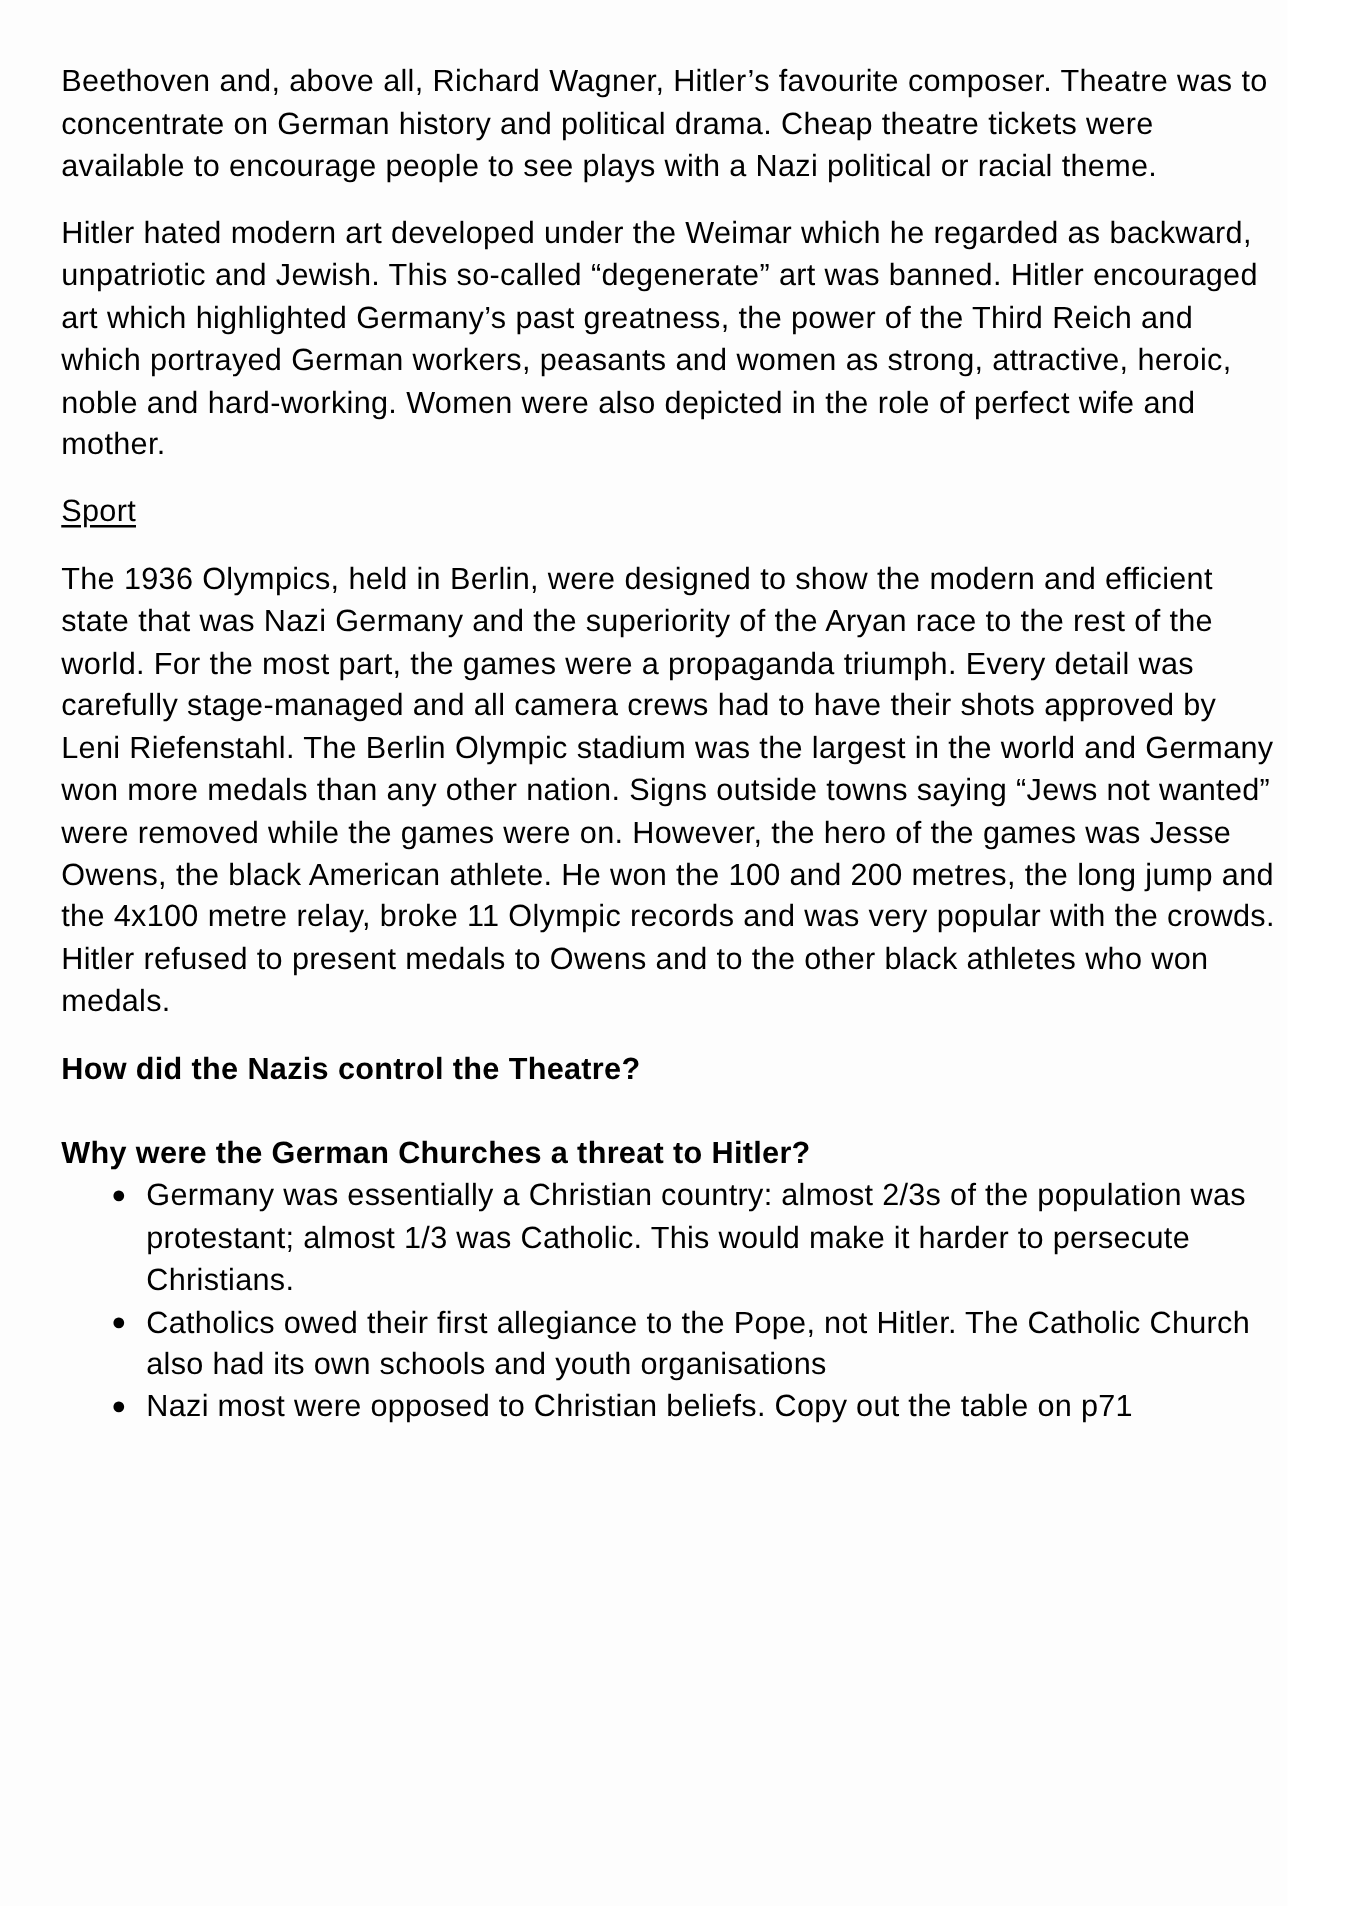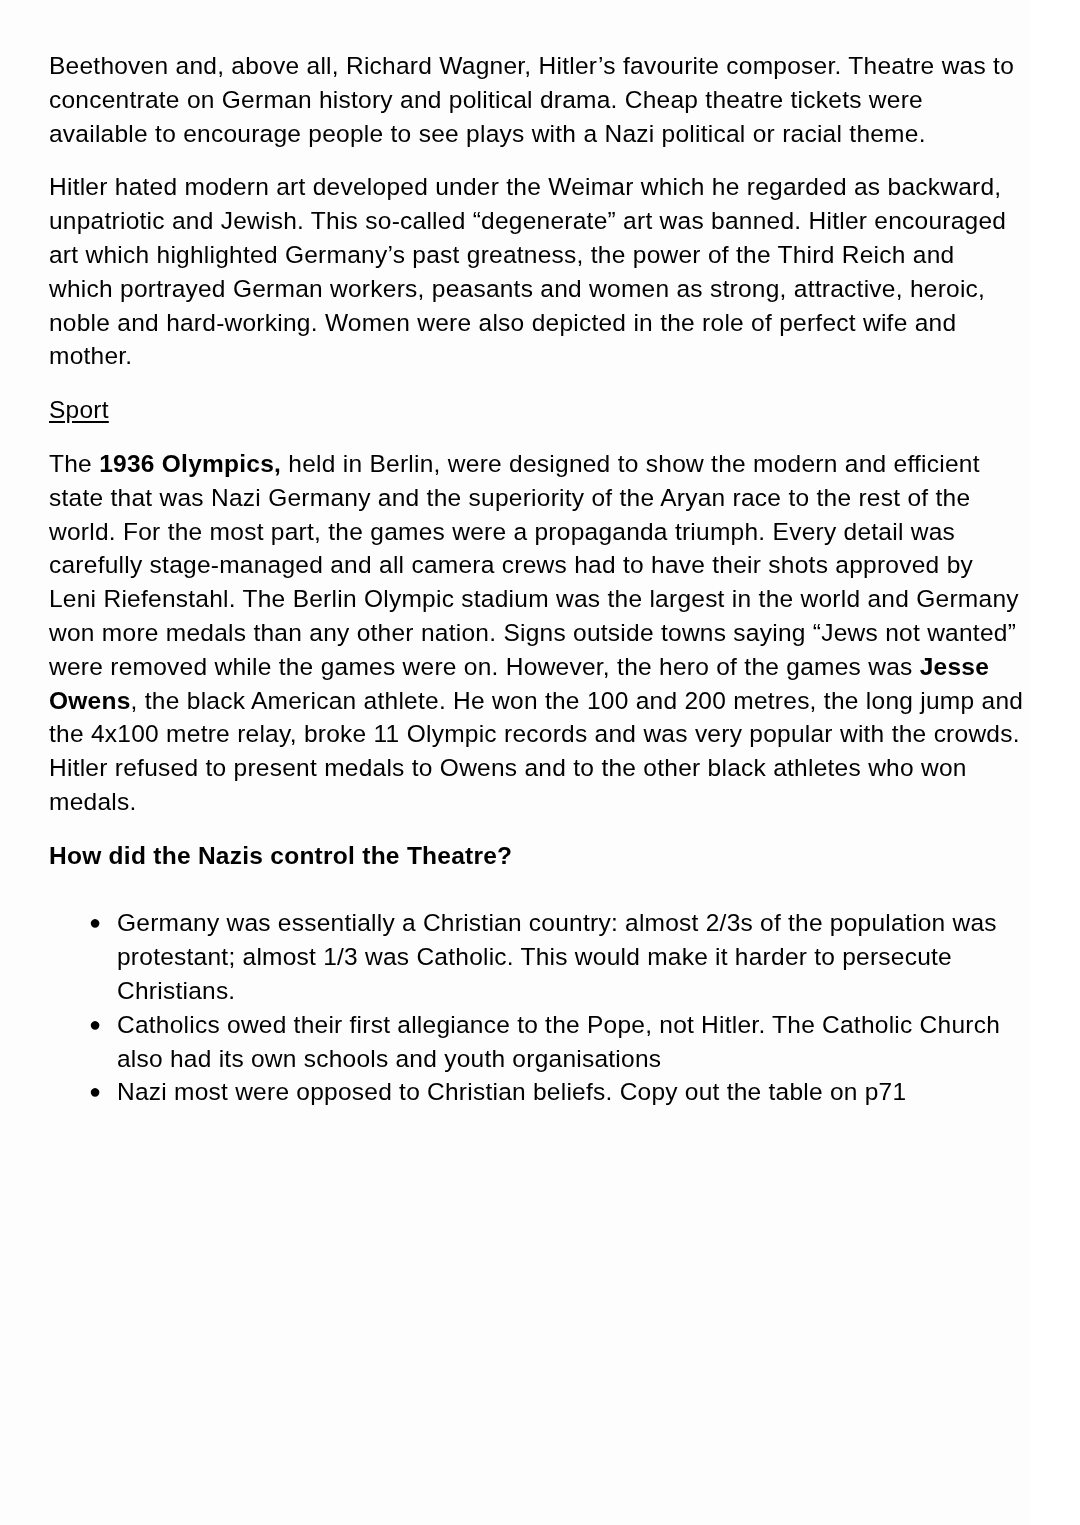--- a/index.html
+++ b/index.html
@@ -42,21 +42,21 @@
     text-decoration: underline;
     text-underline-offset: 3px;
     margin-bottom: 20px;
   }
   p.bold-heading {
     font-weight: bold;
   }
   p.blank-line {
     height: 33.8px;
   }
-  .b { font-weight: bold; }
+  .b { font-weight: normal; }
   .i { }
 
   ul.bullet-list {
     margin: 0;
     padding: 0;
     list-style: none;
   }
   ul.bullet-list li {
     position: relative;
     padding-left: 68px;
@@ -87,20 +87,21 @@
 
     <p class="section-heading"><span>Sport</span></p>
 
 
     <p class="body-text"><span>The </span><span class="b">1936 Olympics,</span><span> held in Berlin, were designed to show the modern and efficient state that was Nazi Germany and the superiority of the Aryan race to the rest of the world. For the most part, the games were a propaganda triumph. Every detail was carefully stage-managed and all camera crews had to have their shots approved by Leni Riefenstahl. The Berlin Olympic stadium was the largest in the world and Germany won more medals than any other nation. Signs outside towns saying “Jews not wanted” were removed while the games were on. However, the hero of the games was </span><span class="b">Jesse Owens</span><span>, the black American athlete. He won the 100 and 200 metres, the long jump and the 4x100 metre relay, broke 11 Olympic records and was very popular with the crowds. Hitler refused to present medals to Owens and to the other black athletes who won medals.</span></p>
 
     <p class="bold-heading"><span>How did the Nazis control the Theatre?</span></p>
 
     <p class="blank-line"></p>
 
+    <p class="bold-heading"><span>Why were the German Churches a threat to Hitler?</span></p>
 
     <ul class="bullet-list">
       <li>
         <span class="marker">●</span>
         <span>Germany was essentially a Christian country: almost 2/3s of the population was protestant; almost 1/3 was Catholic. This would make it harder to persecute Christians.</span>
       </li>
       <li>
         <span class="marker">●</span>
         <span>Catholics owed their first allegiance to the Pope, not Hitler. The Catholic  Church also had its own schools and youth organisations</span>
       </li>

